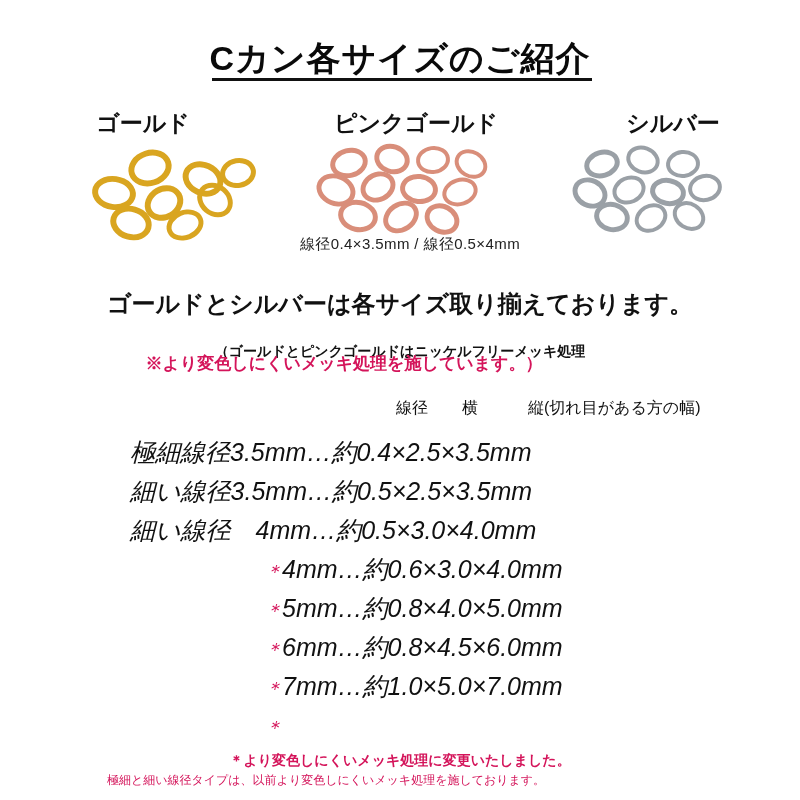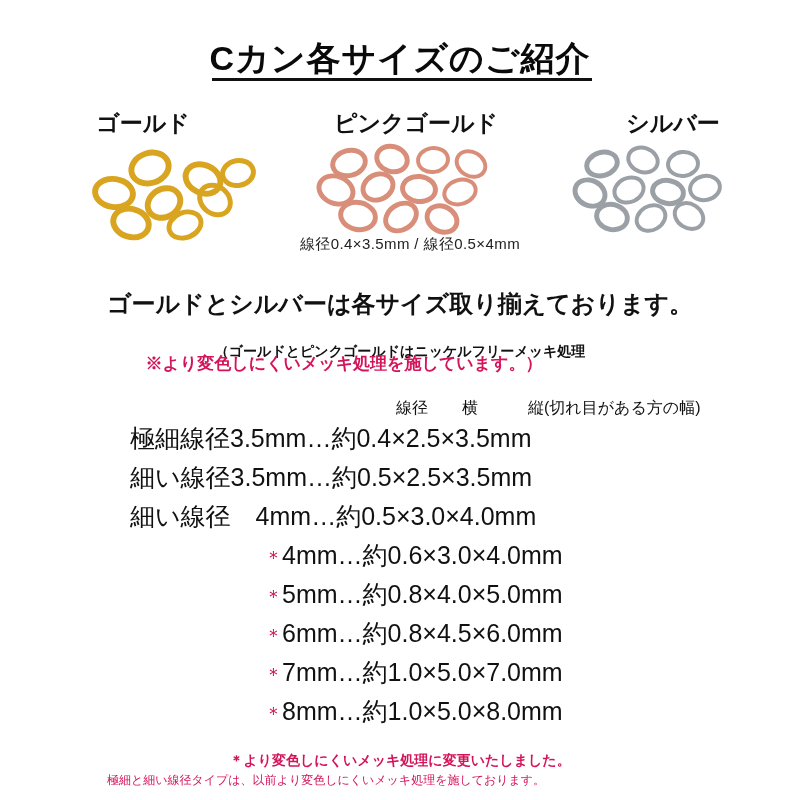--- a/index.html
+++ b/index.html
@@ -141,23 +141,24 @@
     position: absolute;
     white-space: nowrap;
   }
   .h-wire { left: 396px; }
   .h-width { left: 462px; }
   .h-height { left: 528px; }
 
   
   .rows {
     position: absolute;
-    top: 422px;
-    left: 0;
-    width: 800px;
+    top: 436px;
+    left: 0;
+    width: 800px;
+    font-style: italic;
   }
   .row {
     position: relative;
     height: 39px;
     font-size: 25px;
     color: #111111;
     white-space: nowrap;
   }
   .row .ast {
     position: absolute;
@@ -279,20 +280,19 @@
       <div class="row">
         <span class="ast">＊</span>
         <span class="row-inner indent"><span>6mm</span><span>…約0.8×4.5×6.0mm</span></span>
       </div>
       <div class="row">
         <span class="ast">＊</span>
         <span class="row-inner indent"><span>7mm</span><span>…約1.0×5.0×7.0mm</span></span>
       </div>
       <div class="row">
         <span class="ast">＊</span>
-        <span class="row-inner indent"><span>8mm</span><span>…約1.0×5.0×8.0mm</span></span>
       </div>
     </div>
 
   <div class="foot1">＊より変色しにくいメッキ処理に変更いたしました。</div>
   <div class="foot2">極細と細い線径タイプは、以前より変色しにくいメッキ処理を施しております。</div>
 
 </div>
 
 </body></html>

